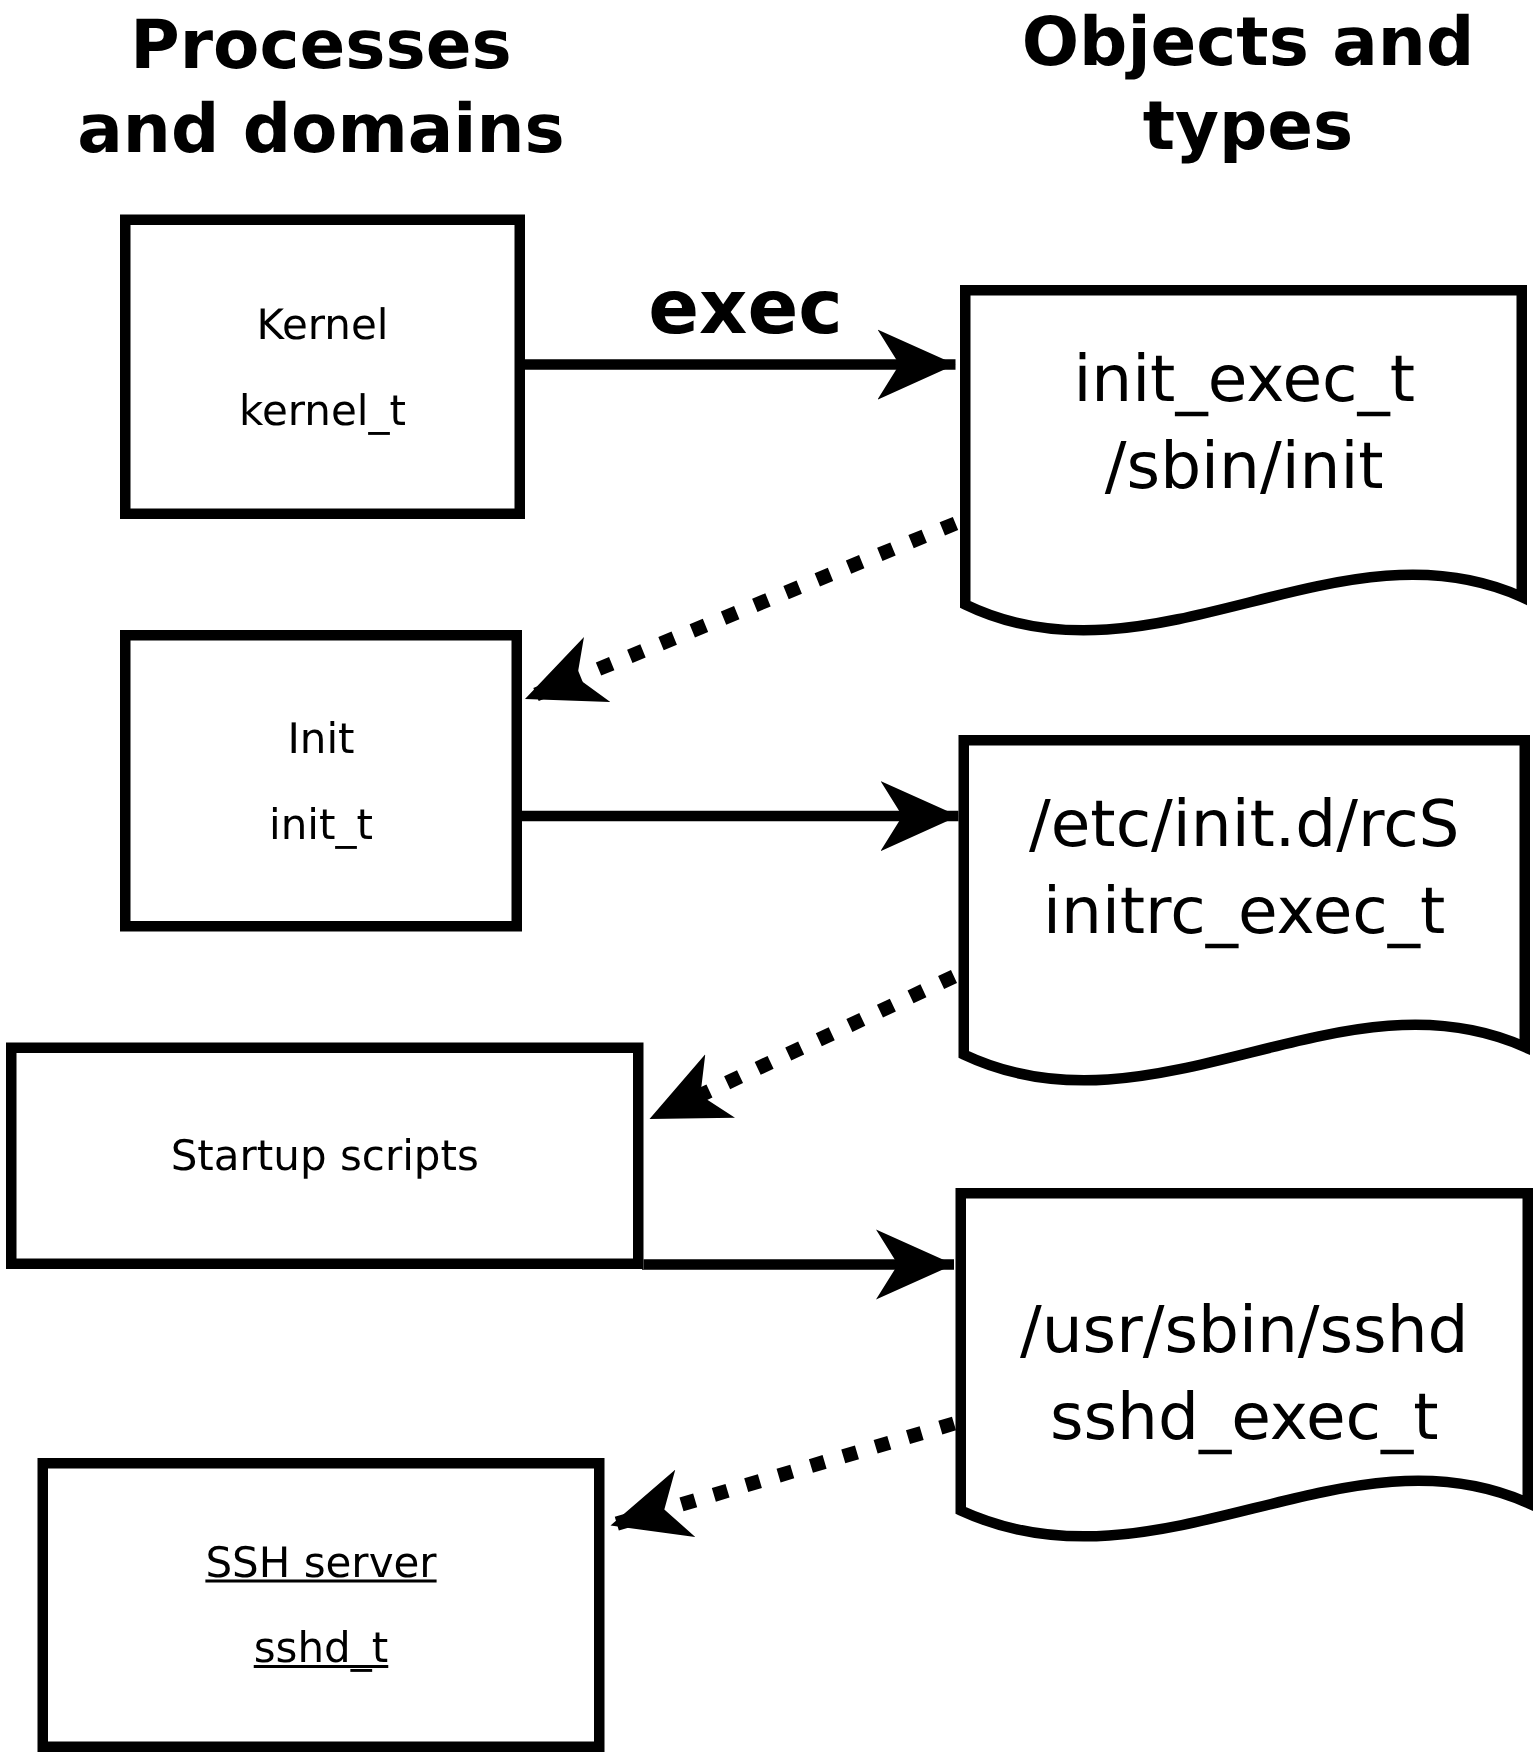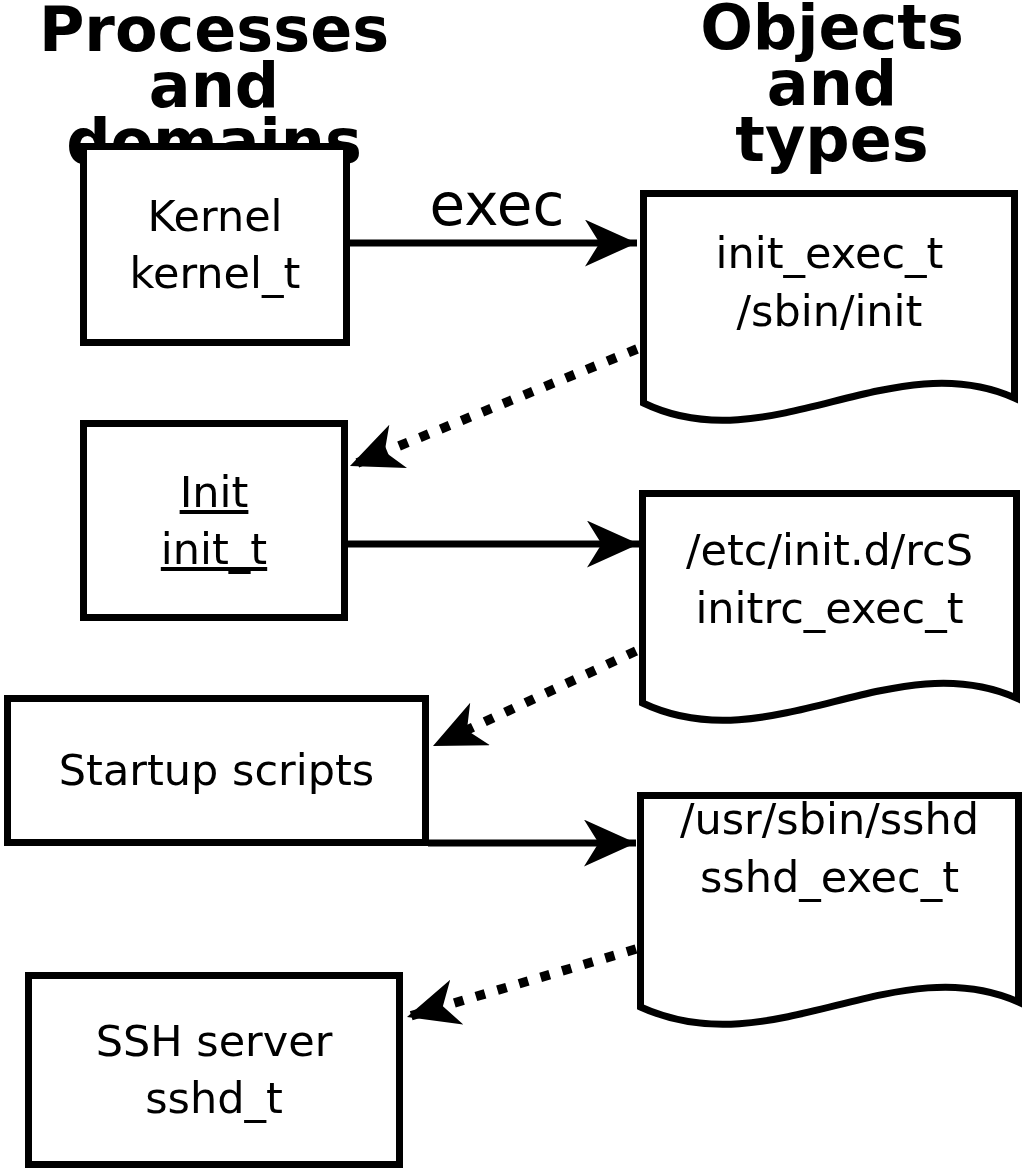--- a/index.html
+++ b/index.html
@@ -12,45 +12,45 @@
     width: 1024px;
     height: 1173px;
     background: #ffffff;
     color: #000000;
     font-family: "DejaVu Sans", "Liberation Sans", sans-serif;
     overflow: hidden;
   }
   .col-header {
     position: absolute;
     font-weight: bold;
-    font-size: 62px;
+    font-size: 45px;
     line-height: 56px;
     text-align: center;
     white-space: normal;
   }
   #hdr-left  { left: 36px;  top: 2px; width: 356px; }
   #hdr-right { left: 660px; top: 0; width: 344px; }
 
   .pbox {
     position: absolute;
     box-sizing: border-box;
     border: 7px solid #000000;
     background: #ffffff;
     display: flex;
     flex-direction: column;
     align-items: center;
     justify-content: center;
     text-align: center;
-    font-size: 43px;
+    font-size: 28px;
     line-height: 57px;
   }
   #pbox-kernel  { left: 80px; top: 143px; width: 270px; height: 203px; }
-  #pbox-init    { left: 80px; top: 420px; width: 268px; height: 201px; text-decoration: underline; }
+  #pbox-init    { left: 80px; top: 420px; width: 268px; height: 201px; }
   #pbox-startup { left: 4px;  top: 695px; width: 425px; height: 151px; }
-  #pbox-sshd    { left: 25px; top: 972px; width: 378px; height: 196px; }
+  #pbox-sshd    { left: 25px; top: 972px; width: 378px; height: 196px; text-decoration: underline; }
 
   .svg-layer {
     position: absolute;
     left: 0; top: 0;
     width: 1024px;
     height: 1173px;
   }
 
   .doc-label {
     position: absolute;
@@ -59,30 +59,31 @@
     flex-direction: column;
     align-items: center;
     justify-content: center;
     text-align: center;
     font-size: 43px;
     line-height: 58px;
     pointer-events: none;
   }
   #doc-label-1 { left: 644px; top: 194px; width: 371px; height: 204px; padding-bottom: 28px; }
   #doc-label-2 { left: 643px; top: 494px; width: 373px; height: 204px; padding-bottom: 34px; }
-  #doc-label-3 { left: 641px; top: 764px; width: 377px; height: 206px; padding-bottom: 38px; }
+  #doc-label-3 { left: 641px; top: 832px; width: 377px; height: 206px; padding-bottom: 38px; }
 
   .edge-label {
     position: absolute;
     left: 402px;
     top: 182px;
     width: 190px;
     text-align: center;
-    font-size: 58px;
+    font-size: 50px;
     line-height: 46px;
+    font-weight: bold;
   }
 </style>
 </head>
 <body>
 
 <div class="canvas">
 
   <div class="col-header" id="hdr-left">Processes and domains</div>
   <div class="col-header" id="hdr-right">Objects and types</div>
 

